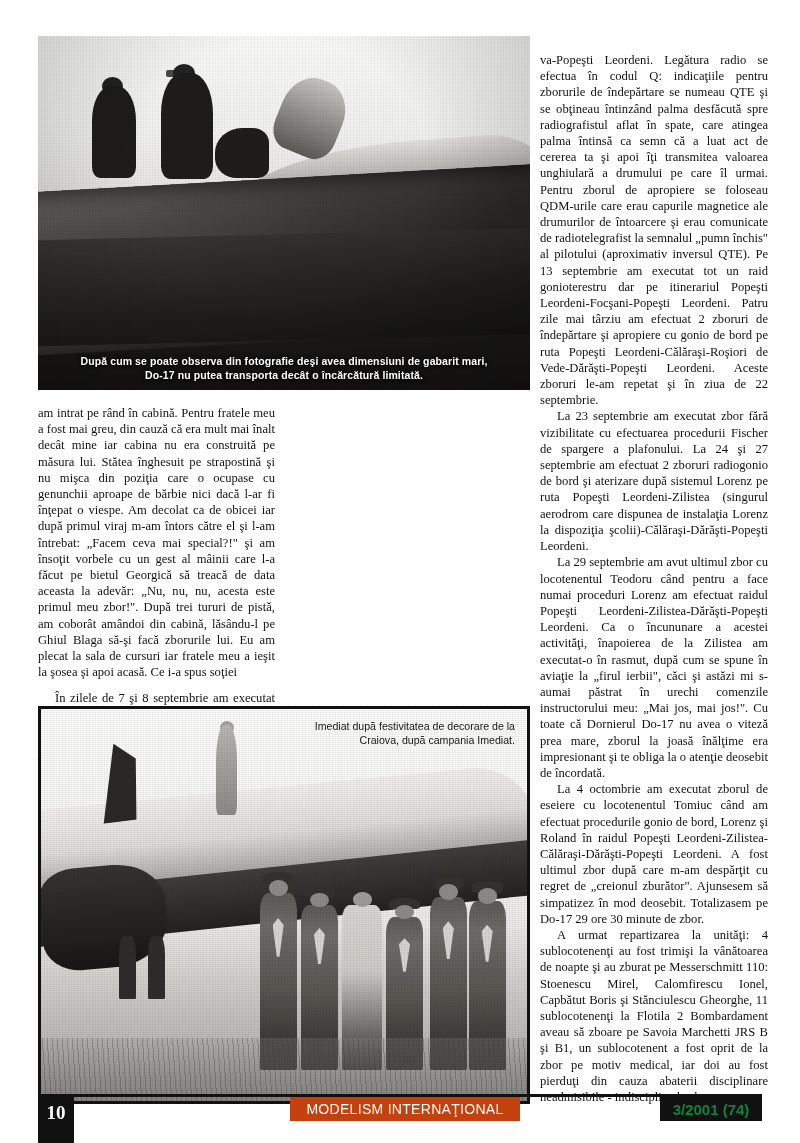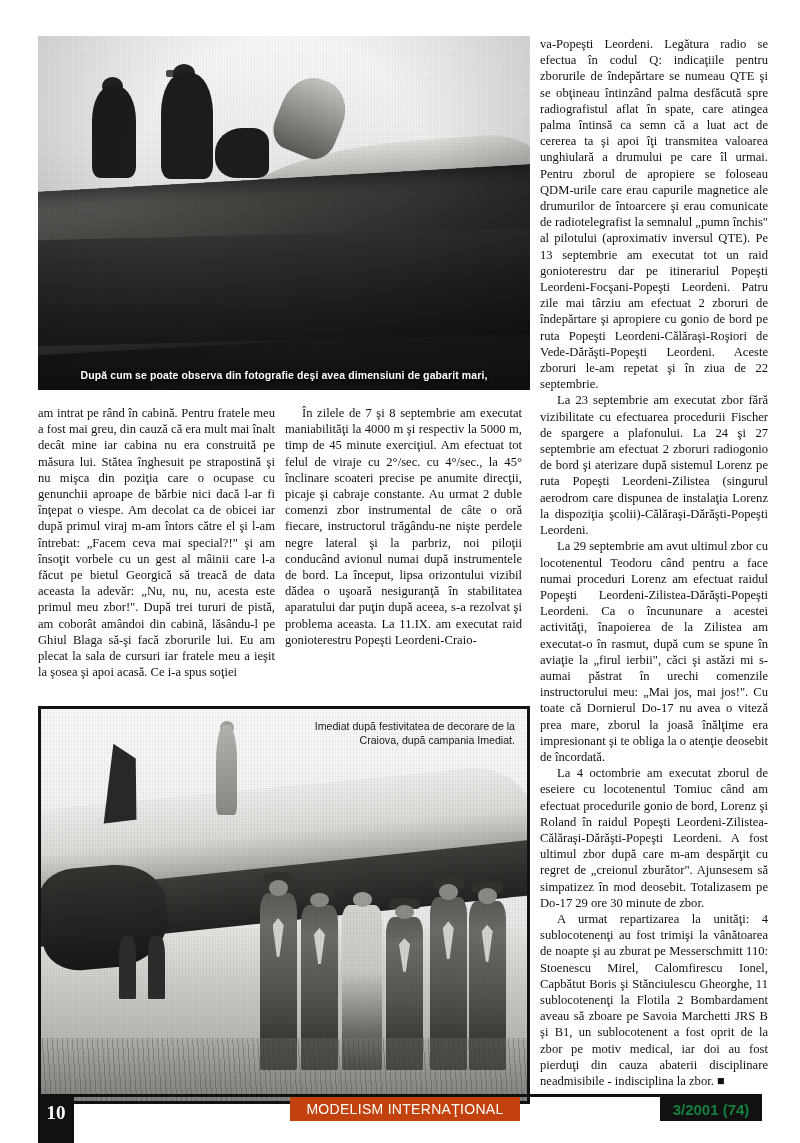--- a/index.html
+++ b/index.html
@@ -26,21 +26,21 @@
   
   .col-left {
     position: absolute;
     left: 38px;
     top: 36px;
     width: 492px;
   }
   .col-right {
     position: absolute;
     left: 540px;
-    top: 36px;
+    top: 52px;
     width: 228px;
   }
 
   
   .photo {
     position: relative;
     overflow: hidden;
     background: #cfcfcf;
   }
   .photo-1 {
@@ -154,20 +154,21 @@
 
   
   .body-cols {
     position: absolute;
     left: 38px;
     top: 405px;
     width: 492px;
     height: 295px;
     display: flex;
     gap: 10px;
+    flex-direction: column;
   }
   .bcol {
     width: 237px;
     font-size: 12.6px;
     line-height: 16.2px;
     text-align: justify;
     font-family: "Liberation Serif", serif;
     color: #111;
     hyphens: none;
   }
@@ -379,20 +380,21 @@
       <div class="p1-fig a"></div>
       <div class="p1-fig b-head"></div>
       <div class="p1-fig b"></div>
       <div class="p1-fig c"></div>
       <div class="p1-wing"></div>
       <div class="p1-wing2"></div>
       <div class="p1-grain"></div>
       <div class="p1-vignette"></div>
       <div class="cap-1">
         <div>După cum se poate observa din fotografie deşi avea dimensiuni de gabarit mari,</div>
+        <div>Do-17 nu putea transporta decât o încărcătură limitată.</div>
       </div>
     </div>
   </div>
 
   <div class="body-cols">
     <div class="bcol">
       <p>am intrat pe rând în cabină. Pentru fratele meu a fost mai greu, din cauză că era mult mai înalt decât mine iar cabina nu era construită pe măsura lui. Stătea înghesuit pe strapostină şi nu mişca din poziţia care o ocupase cu genunchii aproape de bărbie nici dacă l-ar fi înţepat o viespe. Am decolat ca de obicei iar după primul viraj m-am întors către el şi l-am întrebat: „Facem ceva mai special?!" şi am însoţit vorbele cu un gest al mâinii care l-a făcut pe bietul Georgică să treacă de data aceasta la adevăr: „Nu, nu, nu, acesta este primul meu zbor!". După trei tururi de pistă, am coborât amândoi din cabină, lăsându-l pe Ghiul Blaga să-şi facă zborurile lui. Eu am plecat la sala de cursuri iar fratele meu a ieşit la şosea şi apoi acasă. Ce i-a spus soţiei</p>
     </div>
     <div class="bcol">
       <p class="ind">În zilele de 7 şi 8 septembrie am executat maniabilităţi la 4000 m şi respectiv la 5000 m, timp de 45 minute exerciţiul. Am efectuat tot felul de viraje cu 2°/sec. cu 4°/sec., la 45° înclinare scoateri precise pe anumite direcţii, picaje şi cabraje constante. Au urmat 2 duble comenzi zbor instrumental de câte o oră fiecare, instructorul trăgându-ne nişte perdele negre lateral şi la parbriz, noi piloţii conducând avionul numai după instrumentele de bord. La început, lipsa orizontului vizibil dădea o uşoară nesiguranţă în stabilitatea aparatului dar puţin după aceea, s-a rezolvat şi problema aceasta. La 11.IX. am executat raid gonioterestru Popeşti Leordeni-Craio-</p>

